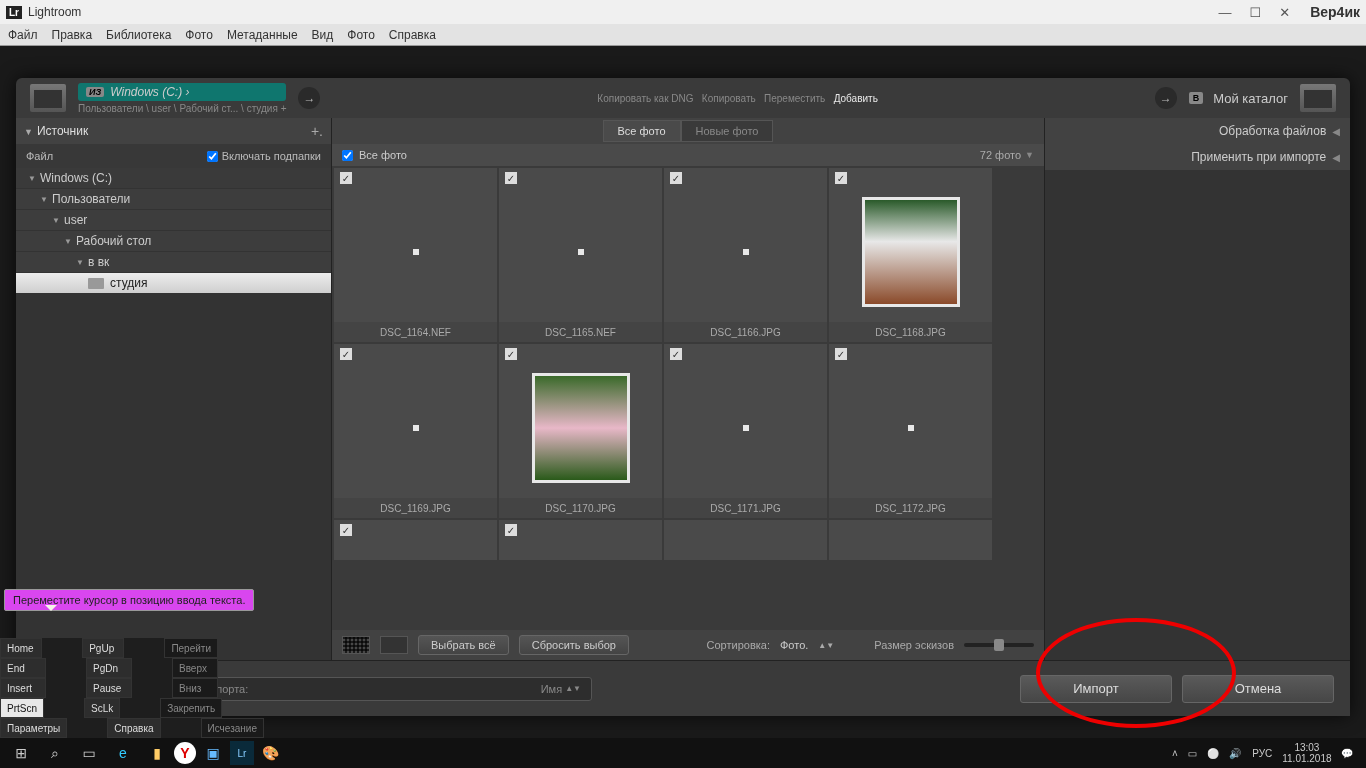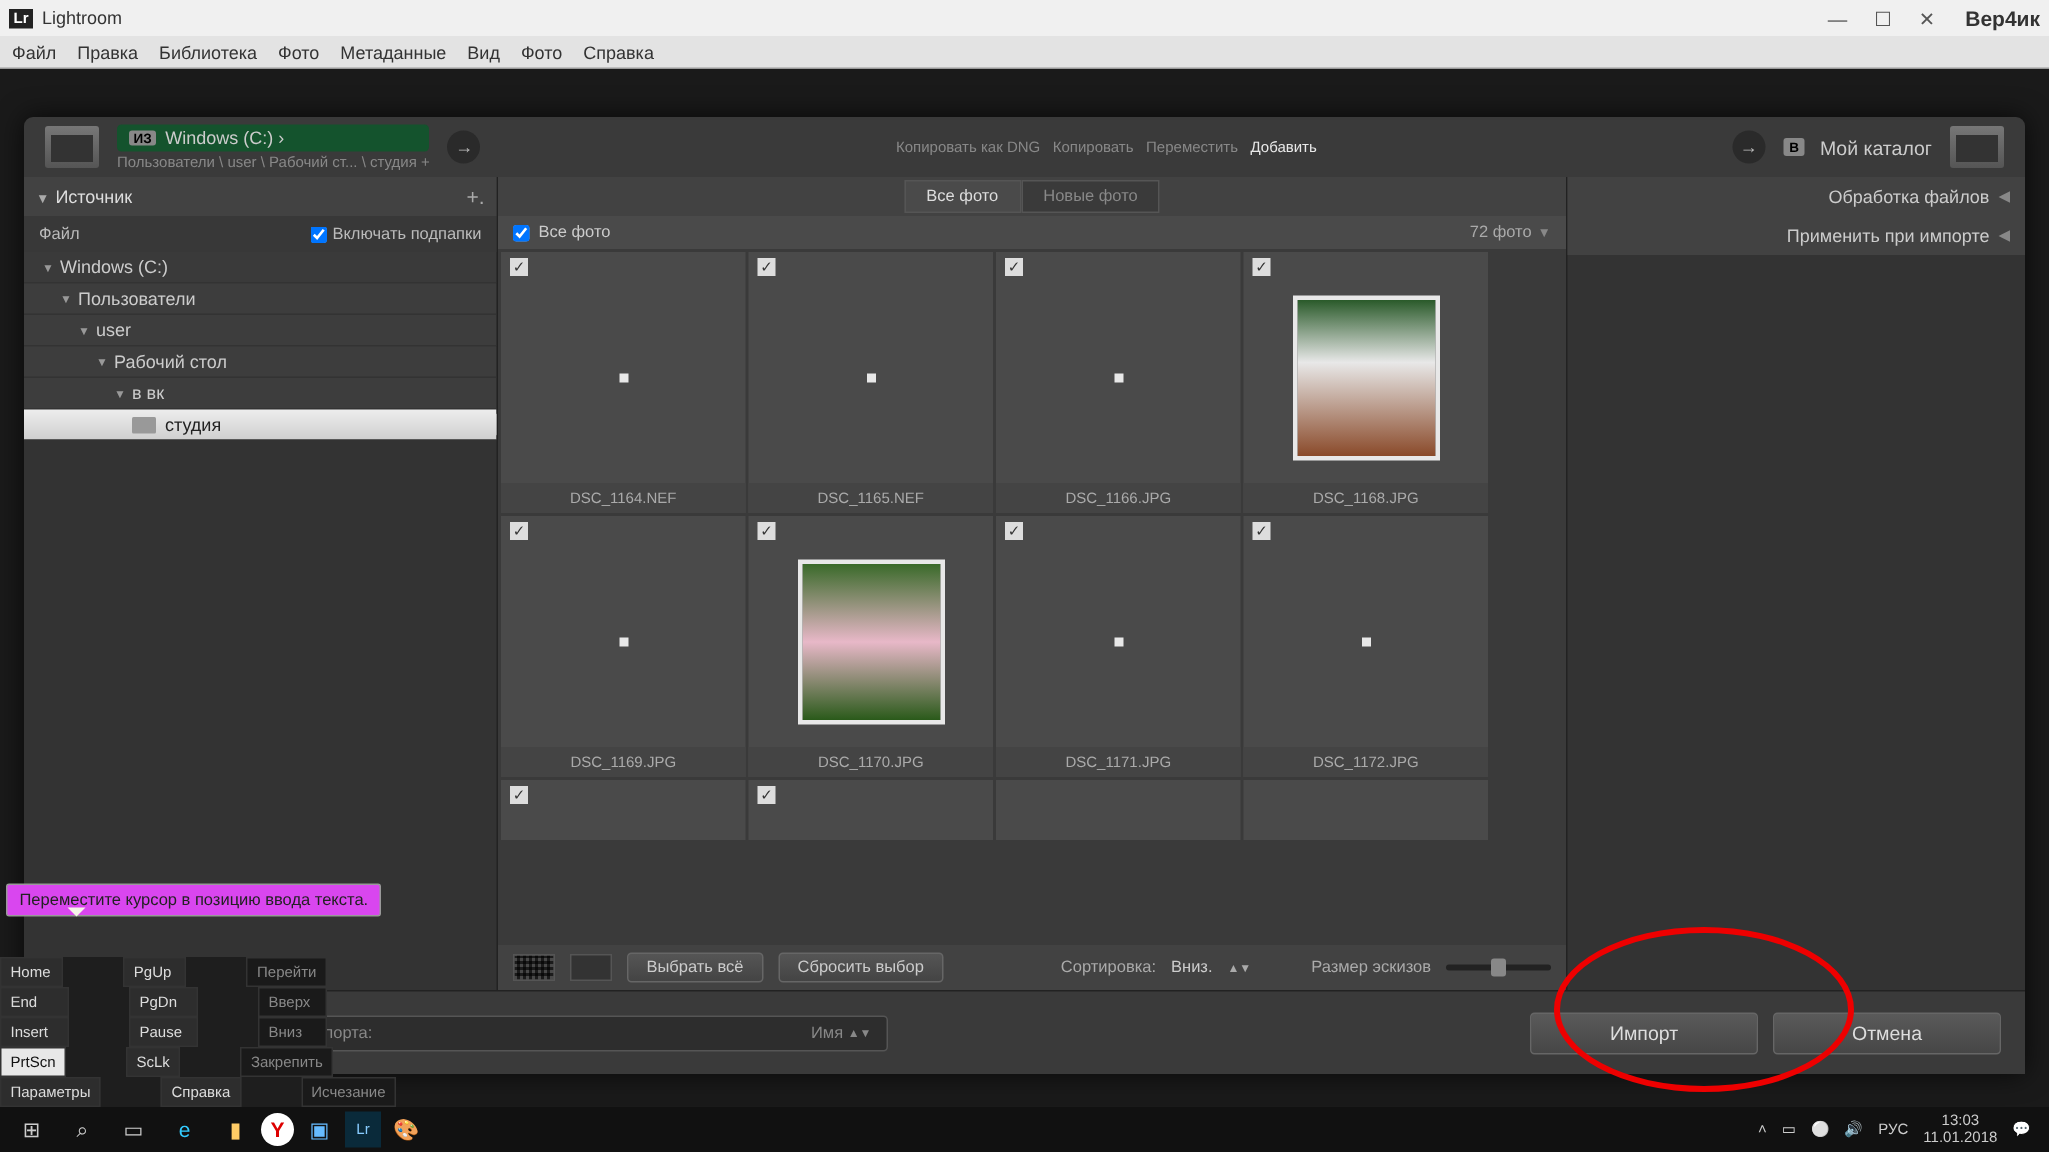--- a/index.html
+++ b/index.html
@@ -15,21 +15,21 @@
 .menubar span { cursor: default; }
 
 .app { position: absolute; top: 46px; left: 0; right: 0; bottom: 30px; background: #1a1a1a; }
 
 .import-dialog { position: absolute; top: 32px; left: 16px; right: 16px; bottom: 22px; background: #3a3a3a; border-radius: 6px; box-shadow: 0 0 18px rgba(0,0,0,0.7); display: flex; flex-direction: column; }
 
 .dlg-header { height: 40px; display: flex; align-items: center; padding: 4px 14px; gap: 12px; }
 .hdr-icon { width: 36px; height: 28px; background: linear-gradient(#777,#555); border-radius: 2px; position: relative; }
 .hdr-icon::after { content:""; position:absolute; inset: 6px 4px 4px 4px; background: #333; }
 .hdr-src { display:flex; flex-direction:column; font-size:11px; color:#ccc; }
-.hdr-src .drive { background:#14532d; padding:2px 8px; border-radius:3px; font-size:12px; display:flex; align-items:center; gap:6px; }
+.hdr-src .drive { background:#0f766e; padding:2px 8px; border-radius:3px; font-size:12px; display:flex; align-items:center; gap:6px;font-style:italic; }
 .hdr-src .badge { background:#888; color:#000; font-size:9px; padding:0 3px; border-radius:2px; font-weight:bold; }
 .hdr-src .path { color:#888; font-size:10px; margin-top:2px; }
 .arrow-circle { width:22px; height:22px; border-radius:50%; background:#2a2a2a; color:#bbb; display:flex; align-items:center; justify-content:center; font-size:12px; }
 .hdr-center { flex:1; text-align:center; }
 .hdr-center .actions { font-size:10px; color:#888; }
 .hdr-center .actions .active { color:#e8e8e8; }
 .hdr-center .sub { font-size:10px; color:#888; margin-top:1px; }
 .hdr-dest { display:flex; align-items:center; gap:10px; font-size:13px; color:#ccc; }
 .hdr-dest .badge { background:#888; color:#000; font-size:9px; padding:1px 4px; border-radius:2px; font-weight:bold; }
 
@@ -284,21 +284,21 @@
             </div>
           <div class="cell" style="height:40px"></div>
           <div class="cell" style="height:40px"></div>
         </div>
         <div class="ctl-bar">
           <div class="viewbtn grid-icon"></div>
           <div class="viewbtn"></div>
           <div class="btn">Выбрать всё</div>
           <div class="btn">Сбросить выбор</div>
           <span class="sort">Сортировка:</span>
-          <span style="color:#ccc">Вниз.</span>
+          <span style="color:#ccc">Фото.</span>
           <span style="font-size:8px">▲▼</span>
           <span style="margin-left:30px">Размер эскизов</span>
           <div class="slider"></div>
         </div>
       </div>
 
       <div class="right-panel">
         <div class="rp-head">
             <span>Обработка файлов</span>
             <span class="arr">◀</span>

